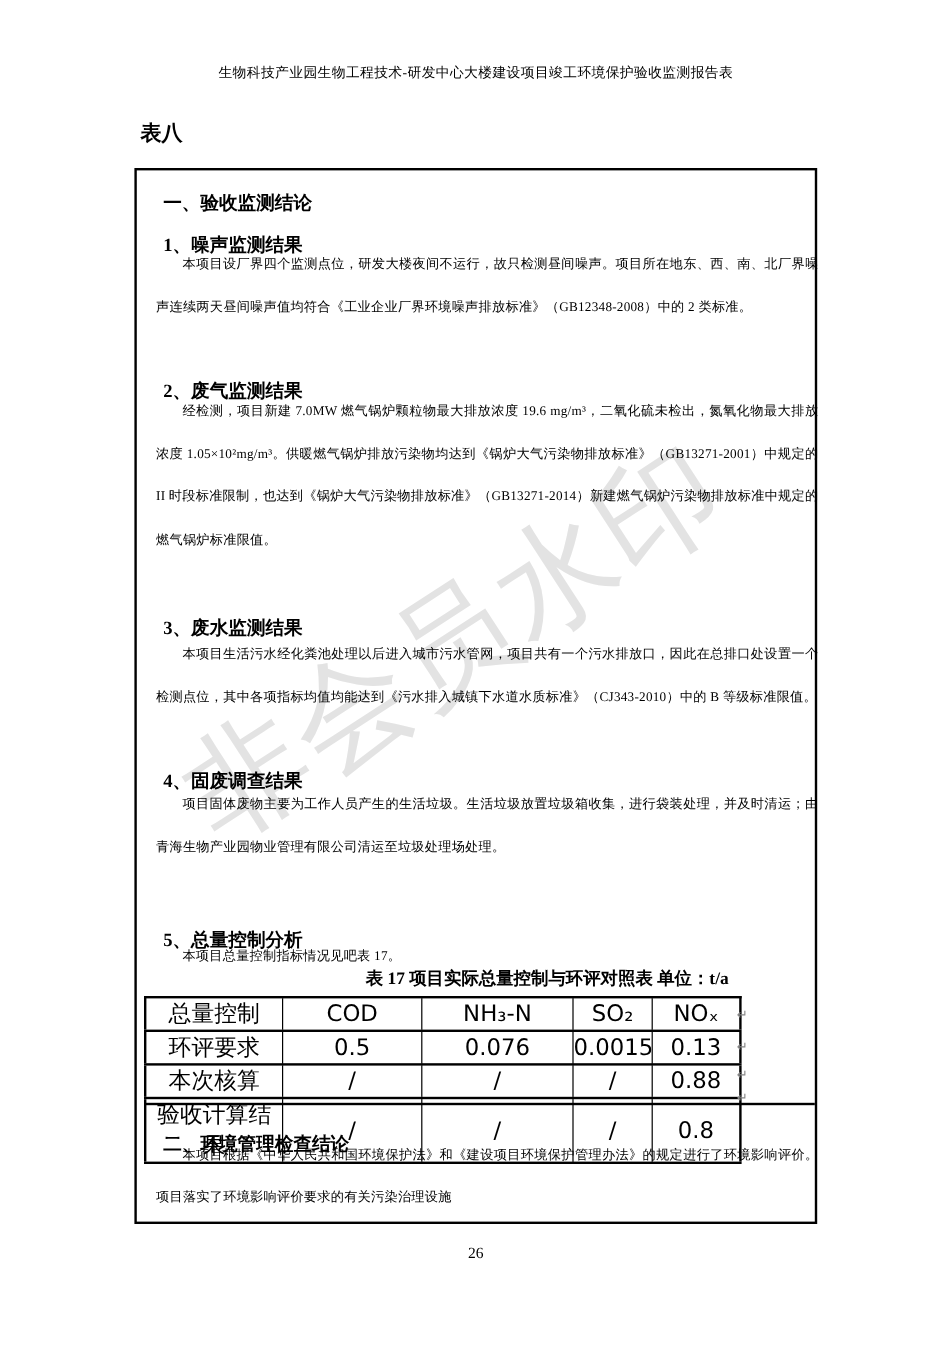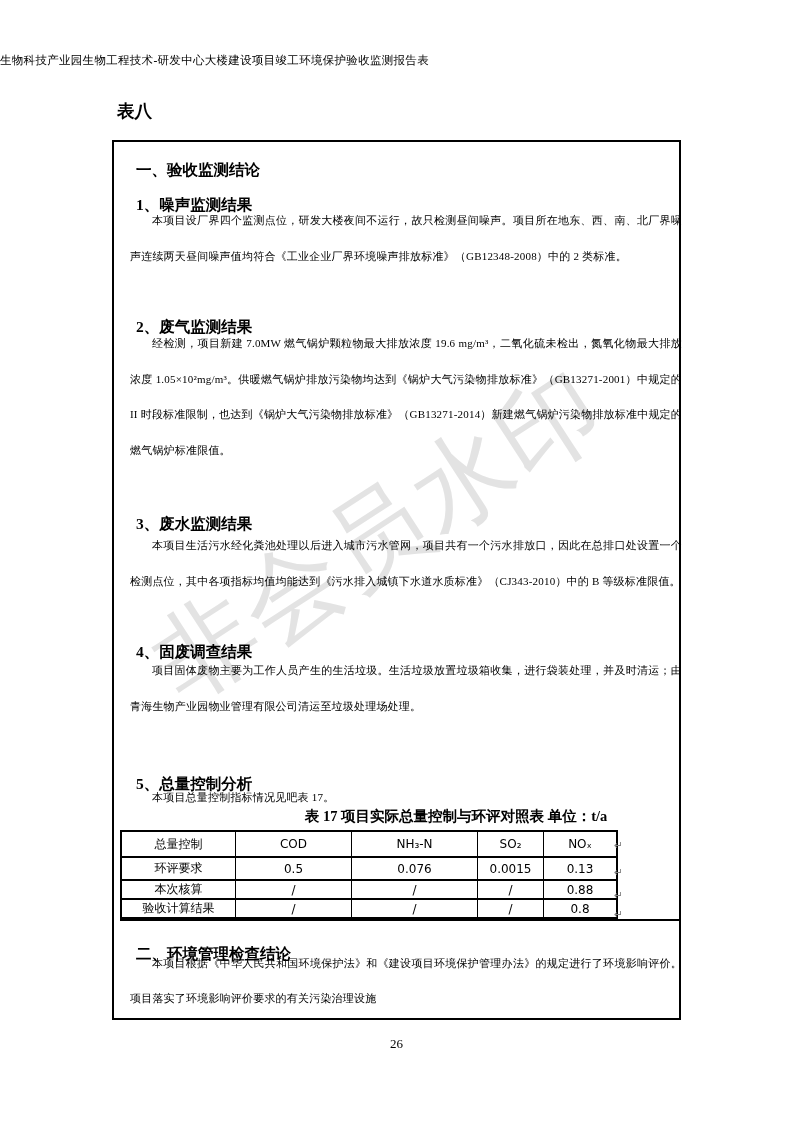--- a/index.html
+++ b/index.html
@@ -23,20 +23,21 @@
     letter-spacing: 2px;
     white-space: nowrap;
     transform: rotate(-33deg);
     transform-origin: 0 50%;
     user-select: none;
   }
   .layer { position: absolute; inset: 0; z-index: 1; }
   .doc-header {
     position: absolute;
     top: 53px; left: 0; width: 100%;
+    text-align: center;
     font-size: 11.5px;
     letter-spacing: 0.3px;
   }
   .sheet-label {
     position: absolute;
     left: 117px; top: 99px;
     font-size: 17.5px;
     font-weight: bold;
     text-align: center;
   }
@@ -82,21 +83,21 @@
     table-layout: fixed;
     border: 2px solid #000;
   }
   table.t17 tr { border-bottom: 2px solid #000; }
   table.t17 th, table.t17 td {
     border-left: 1px solid #000;
     border-right: 1px solid #000;
     font-weight: normal;
     text-align: center;
     vertical-align: middle;
-    font-size: 12px;
+    font-size: 19px;
     font-family: "DejaVu Sans", "Liberation Serif", sans-serif;
     padding: 0;
     overflow: hidden;
   }
   table.t17 thead tr { height: 26px; }
   table.t17 tbody tr.r1 { height: 23px; }
   table.t17 tbody tr.r2 { height: 19px; padding-left: 12px; }
   table.t17 tbody tr.r3 { height: 19px; }
   .sep-line {
     position: absolute;

